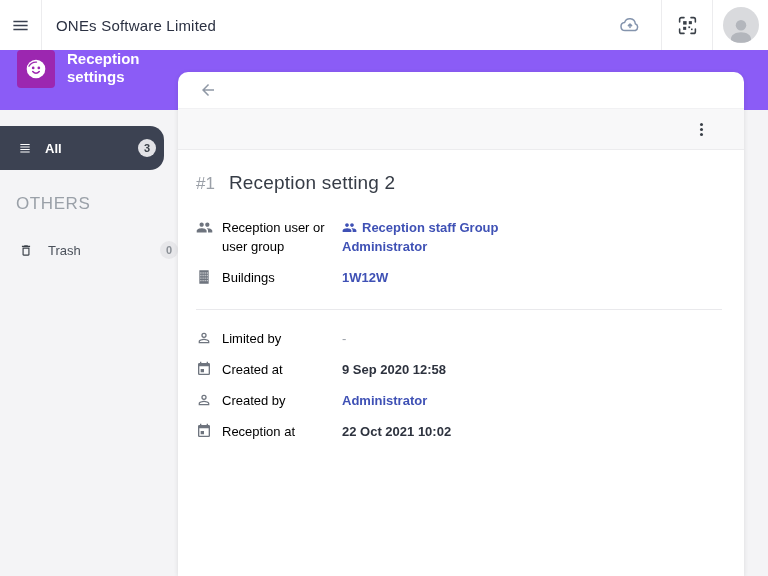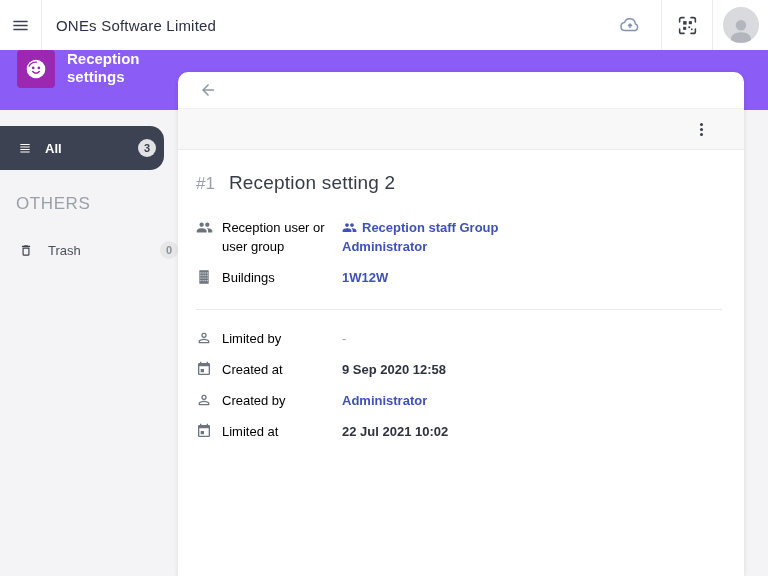--- a/index.html
+++ b/index.html
@@ -235,17 +235,17 @@
       <span class="flabel">Created by</span>
       <span class="fvalue link">Administrator</span>
     </div>
 
     <div class="frow">
       <span class="ficon">
         <svg width="16" height="16" viewBox="0 0 24 24" fill="currentColor">
           <path d="M7 12h5v5H7v-5zM16 1v2H8V1H6v2H5a2 2 0 0 0-2 2v14a2 2 0 0 0 2 2h14a2 2 0 0 0 2-2V5a2 2 0 0 0-2-2h-1V1h-2zm3 18H5V8h14v11z"></path>
         </svg>
       </span>
-      <span class="flabel">Limited at</span>
-      <span class="fvalue strong">22 Jul 2021 10:02</span>
+      <span class="flabel">Reception at</span>
+      <span class="fvalue strong">22 Oct 2021 10:02</span>
     </div>
   </div>
 </main>
 
 </body></html>

